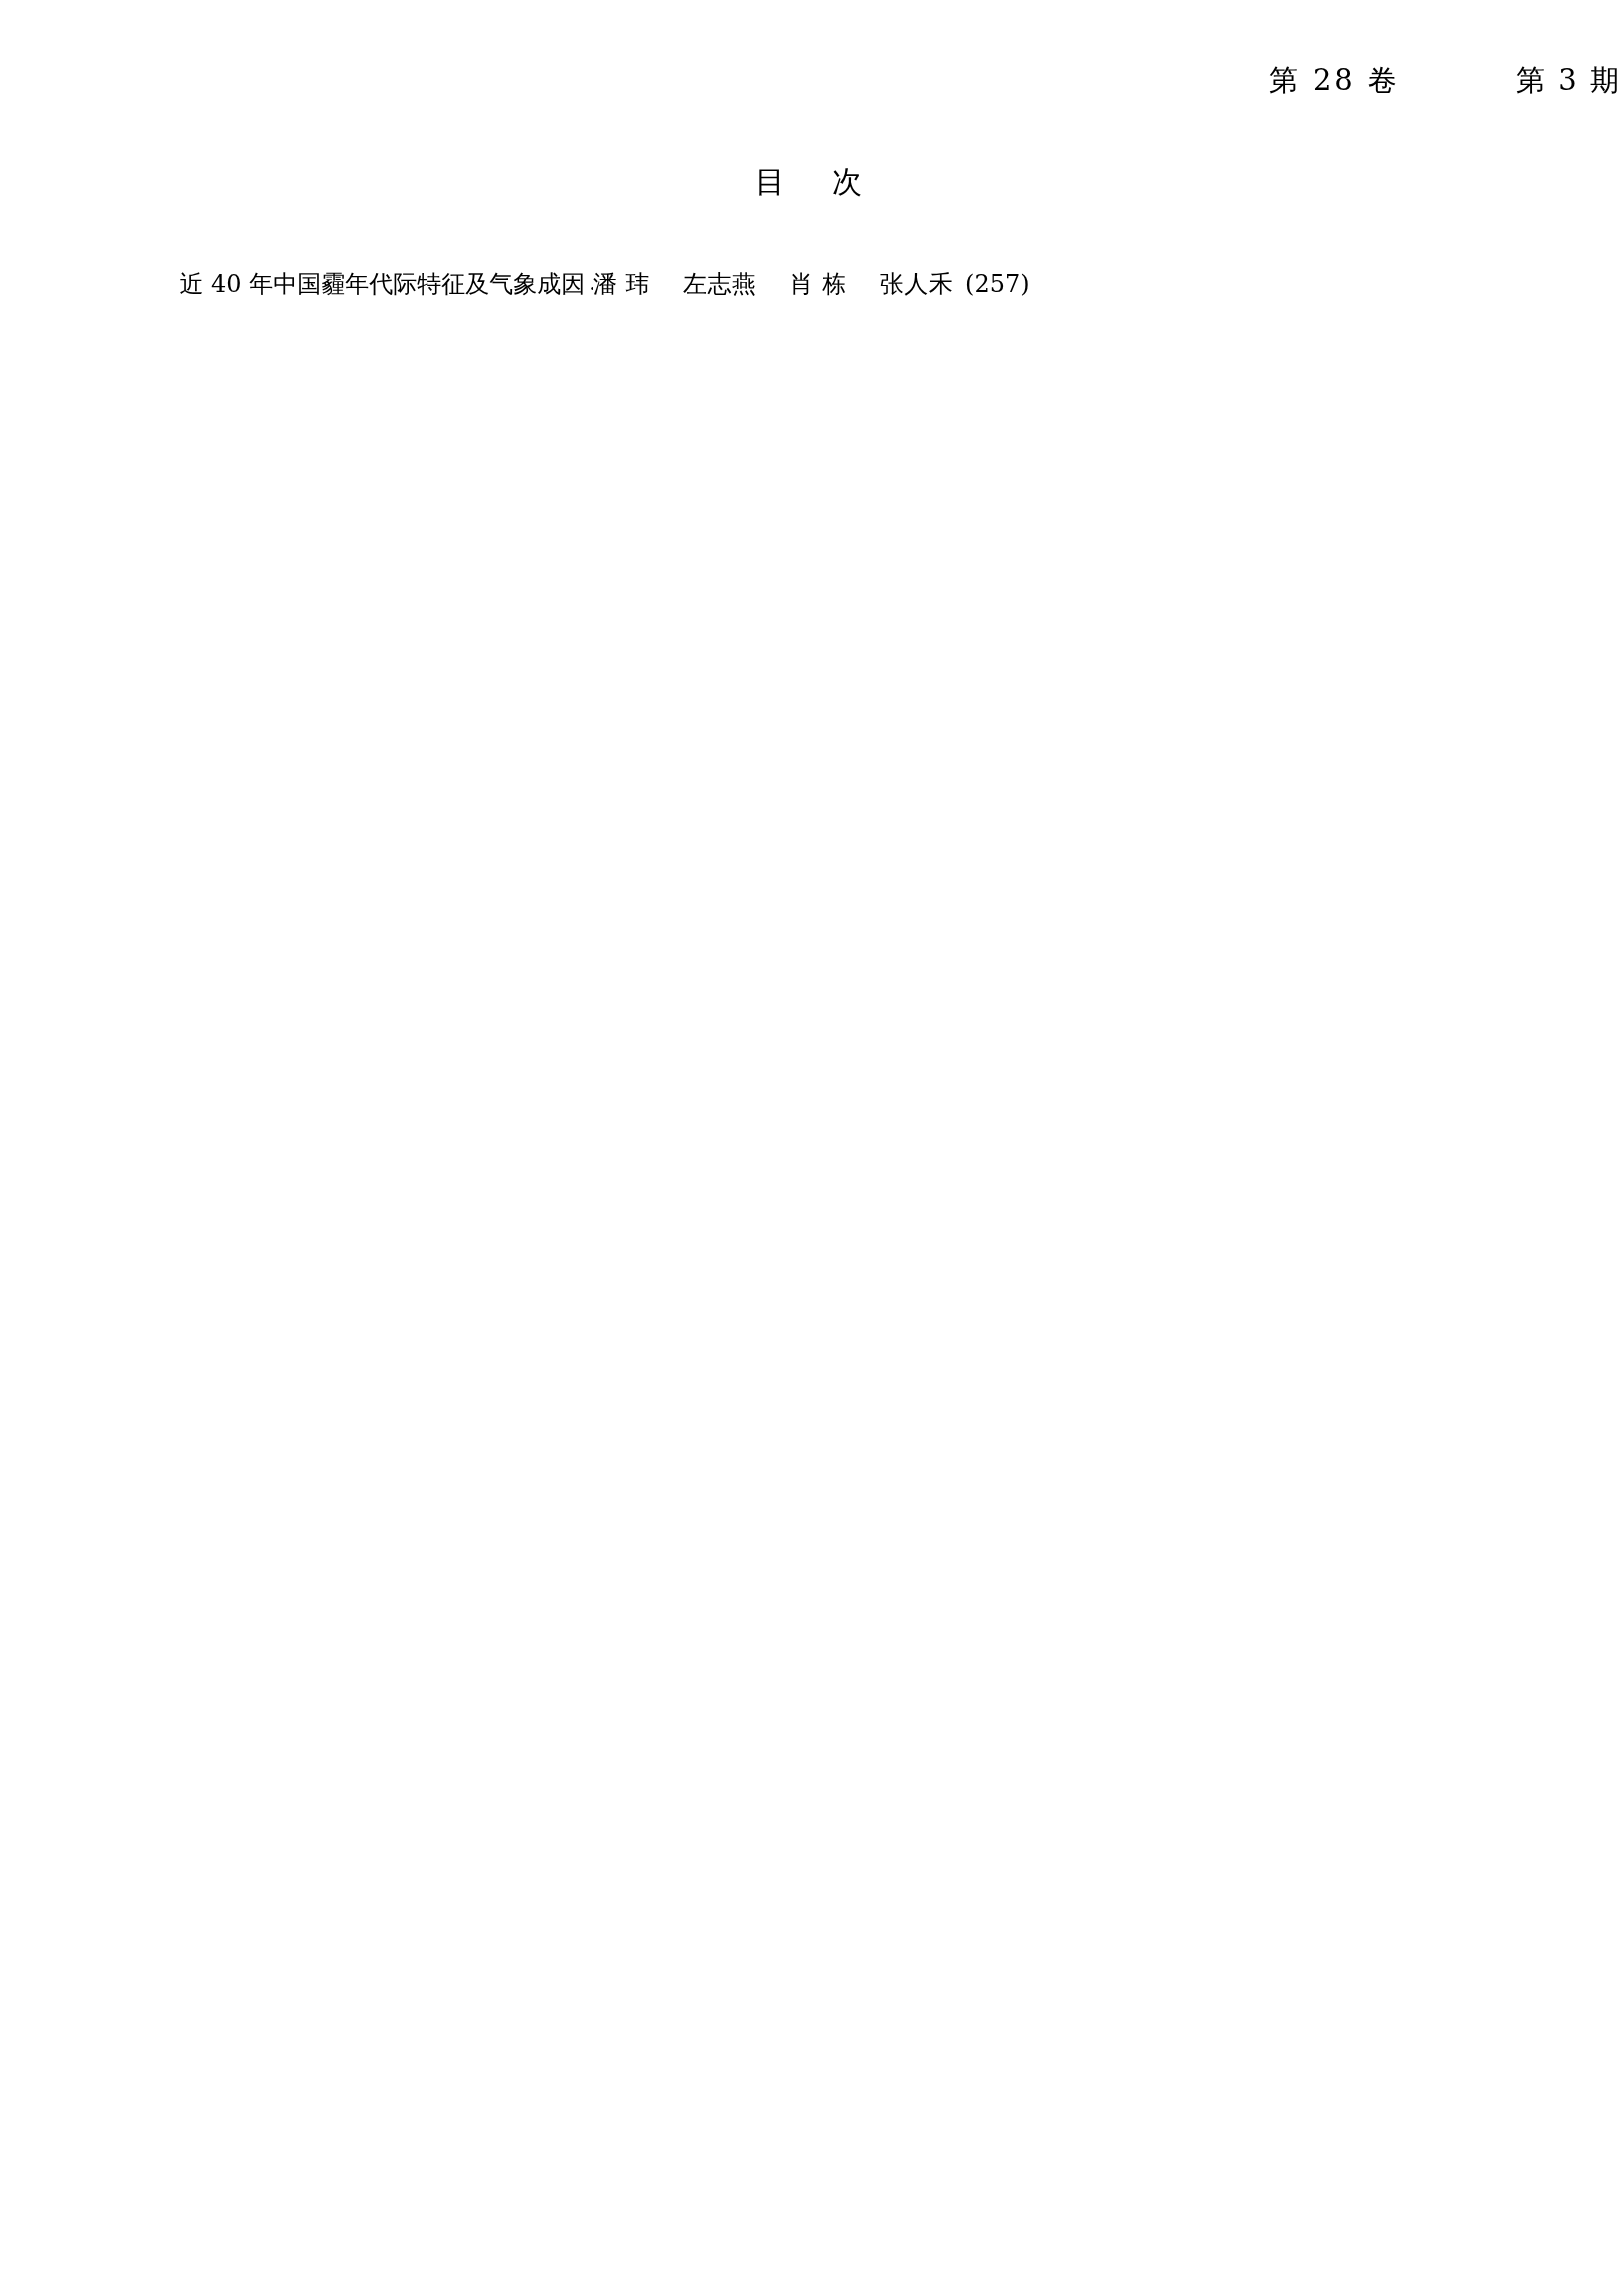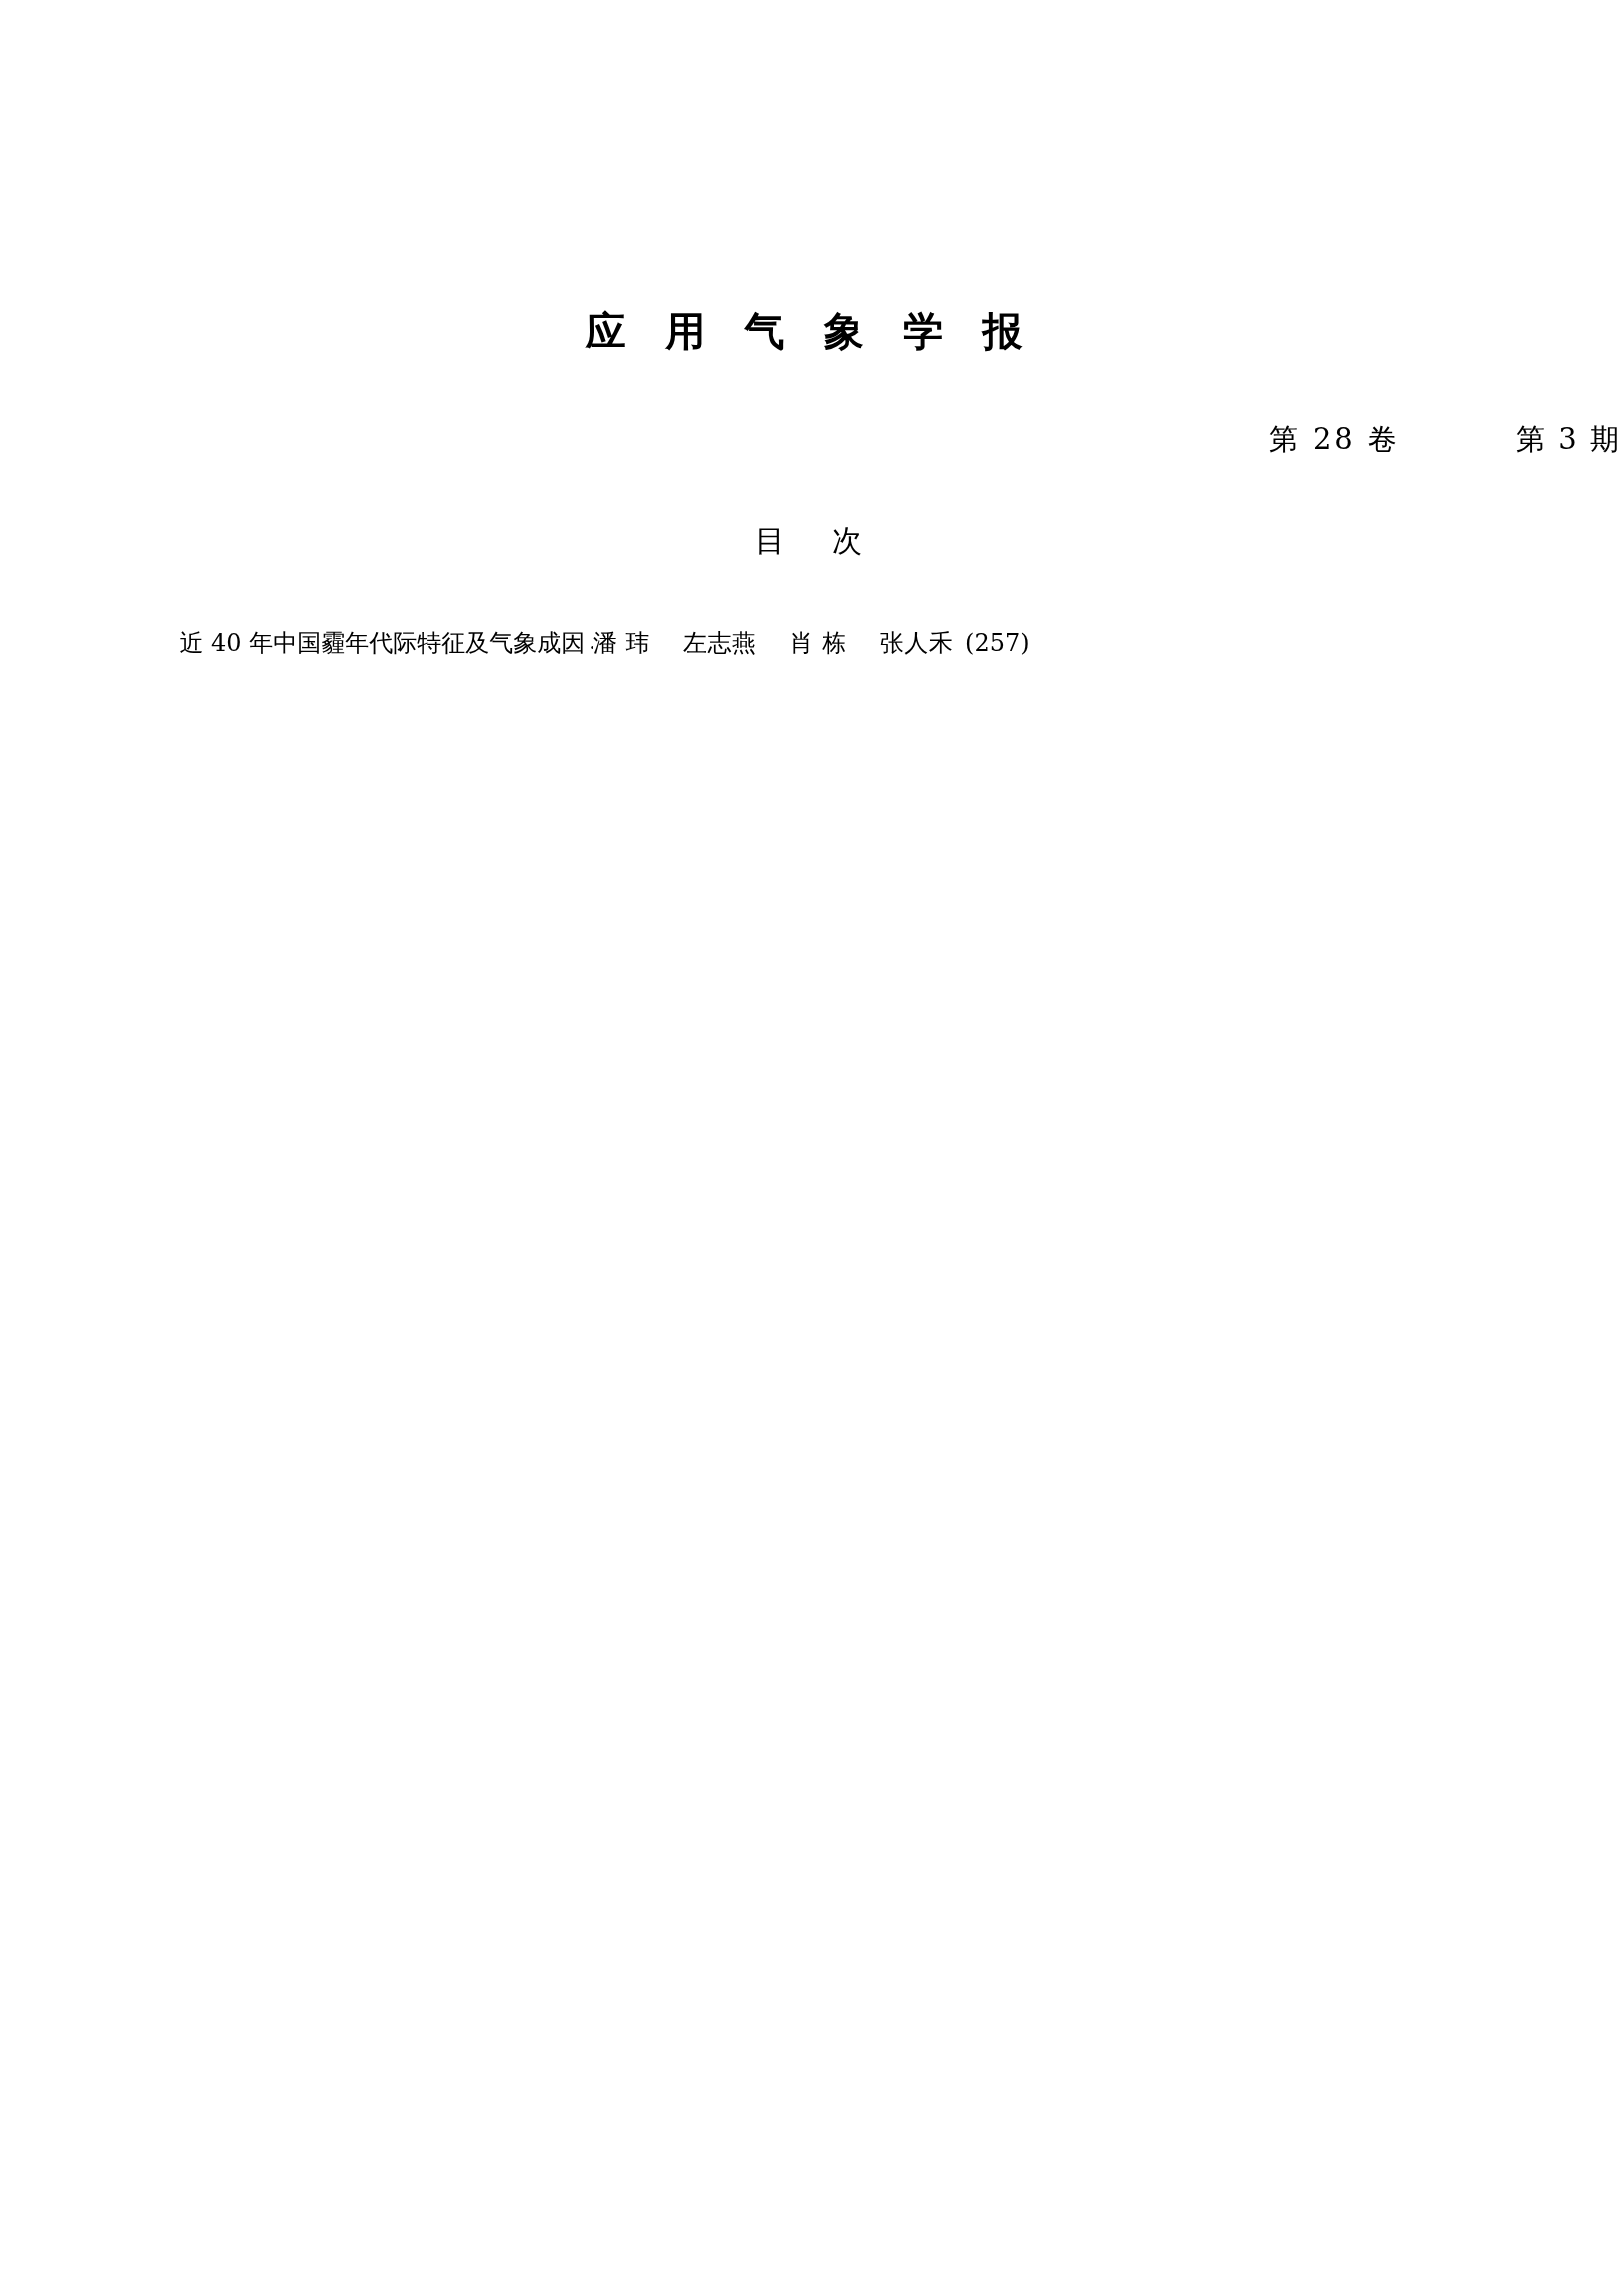--- a/index.html
+++ b/index.html
@@ -93,21 +93,20 @@
   .entry .page {
     flex: 0 0 auto;
     margin-left: 11.8px;
   }
 </style>
 </head>
 <body>
 
 <div class="page">
 
-  <div class="journal-title">应 用 气 象 学 报</div>
 
   <div class="issue-line">
     <span class="vol">第 28 卷</span>
     <span class="gap"></span>
     <span class="iss">第 3 期</span>
   </div>
 
   <div class="contents-title">
     <span>目</span><span class="sp"></span><span>次</span>
   </div>

